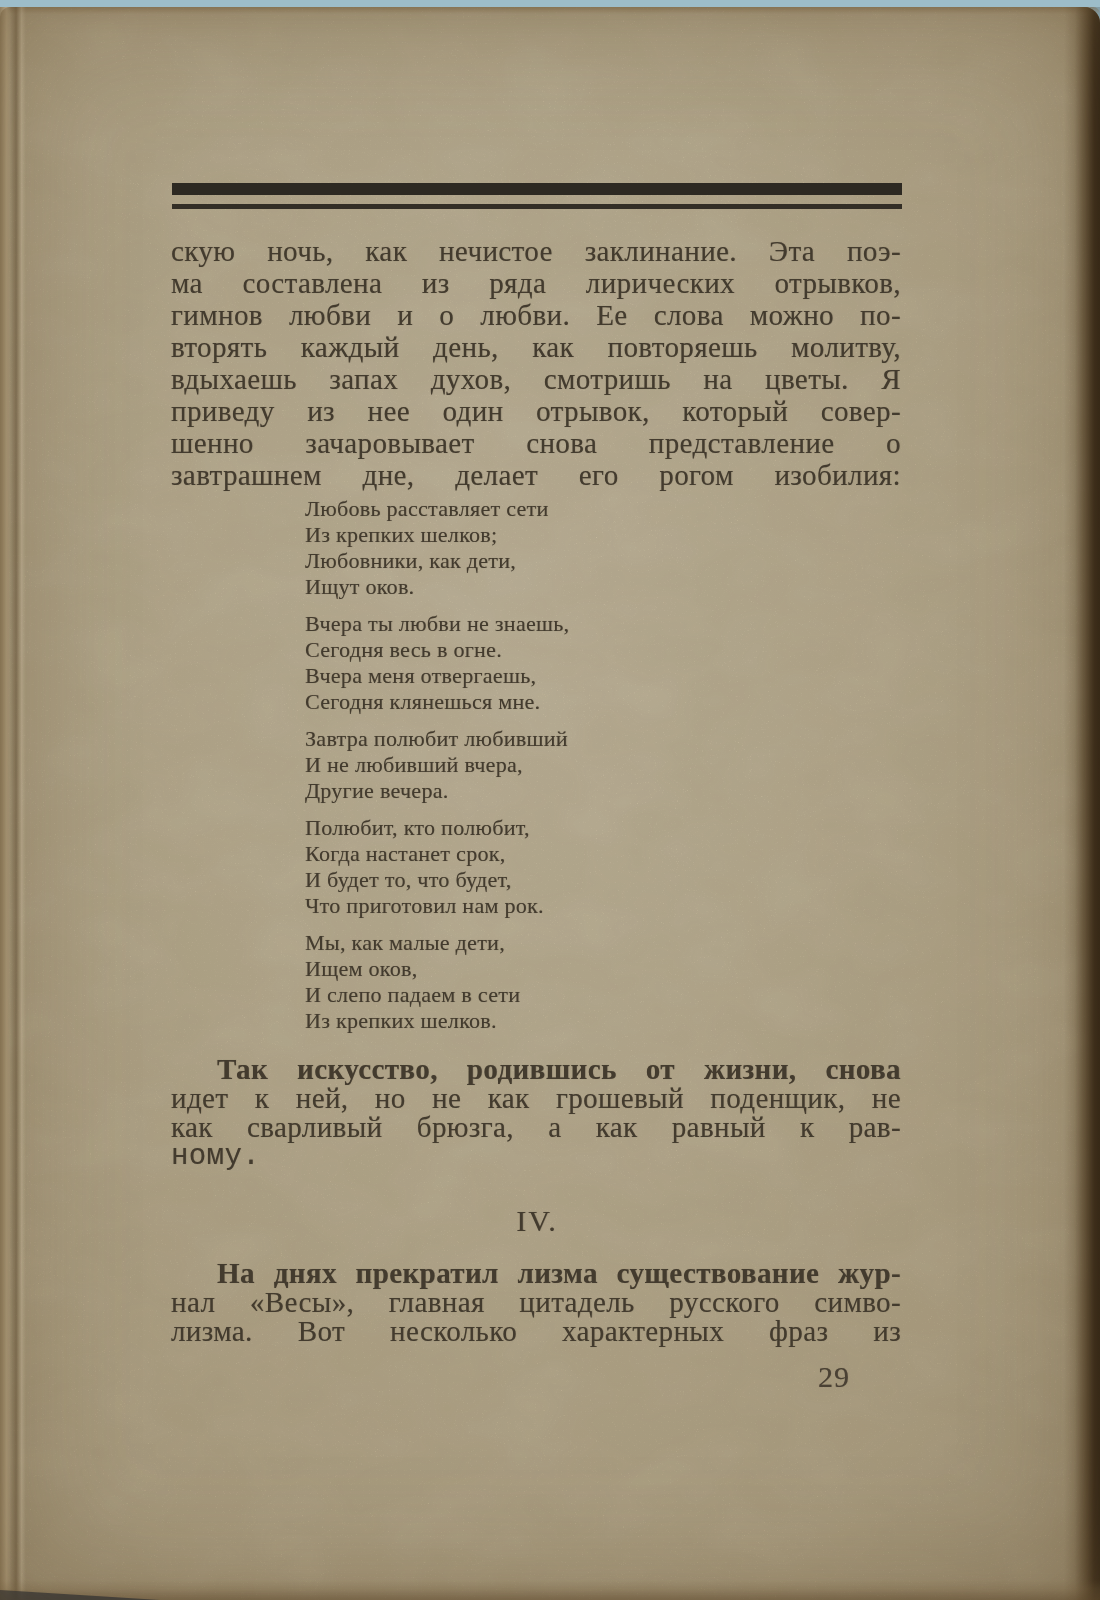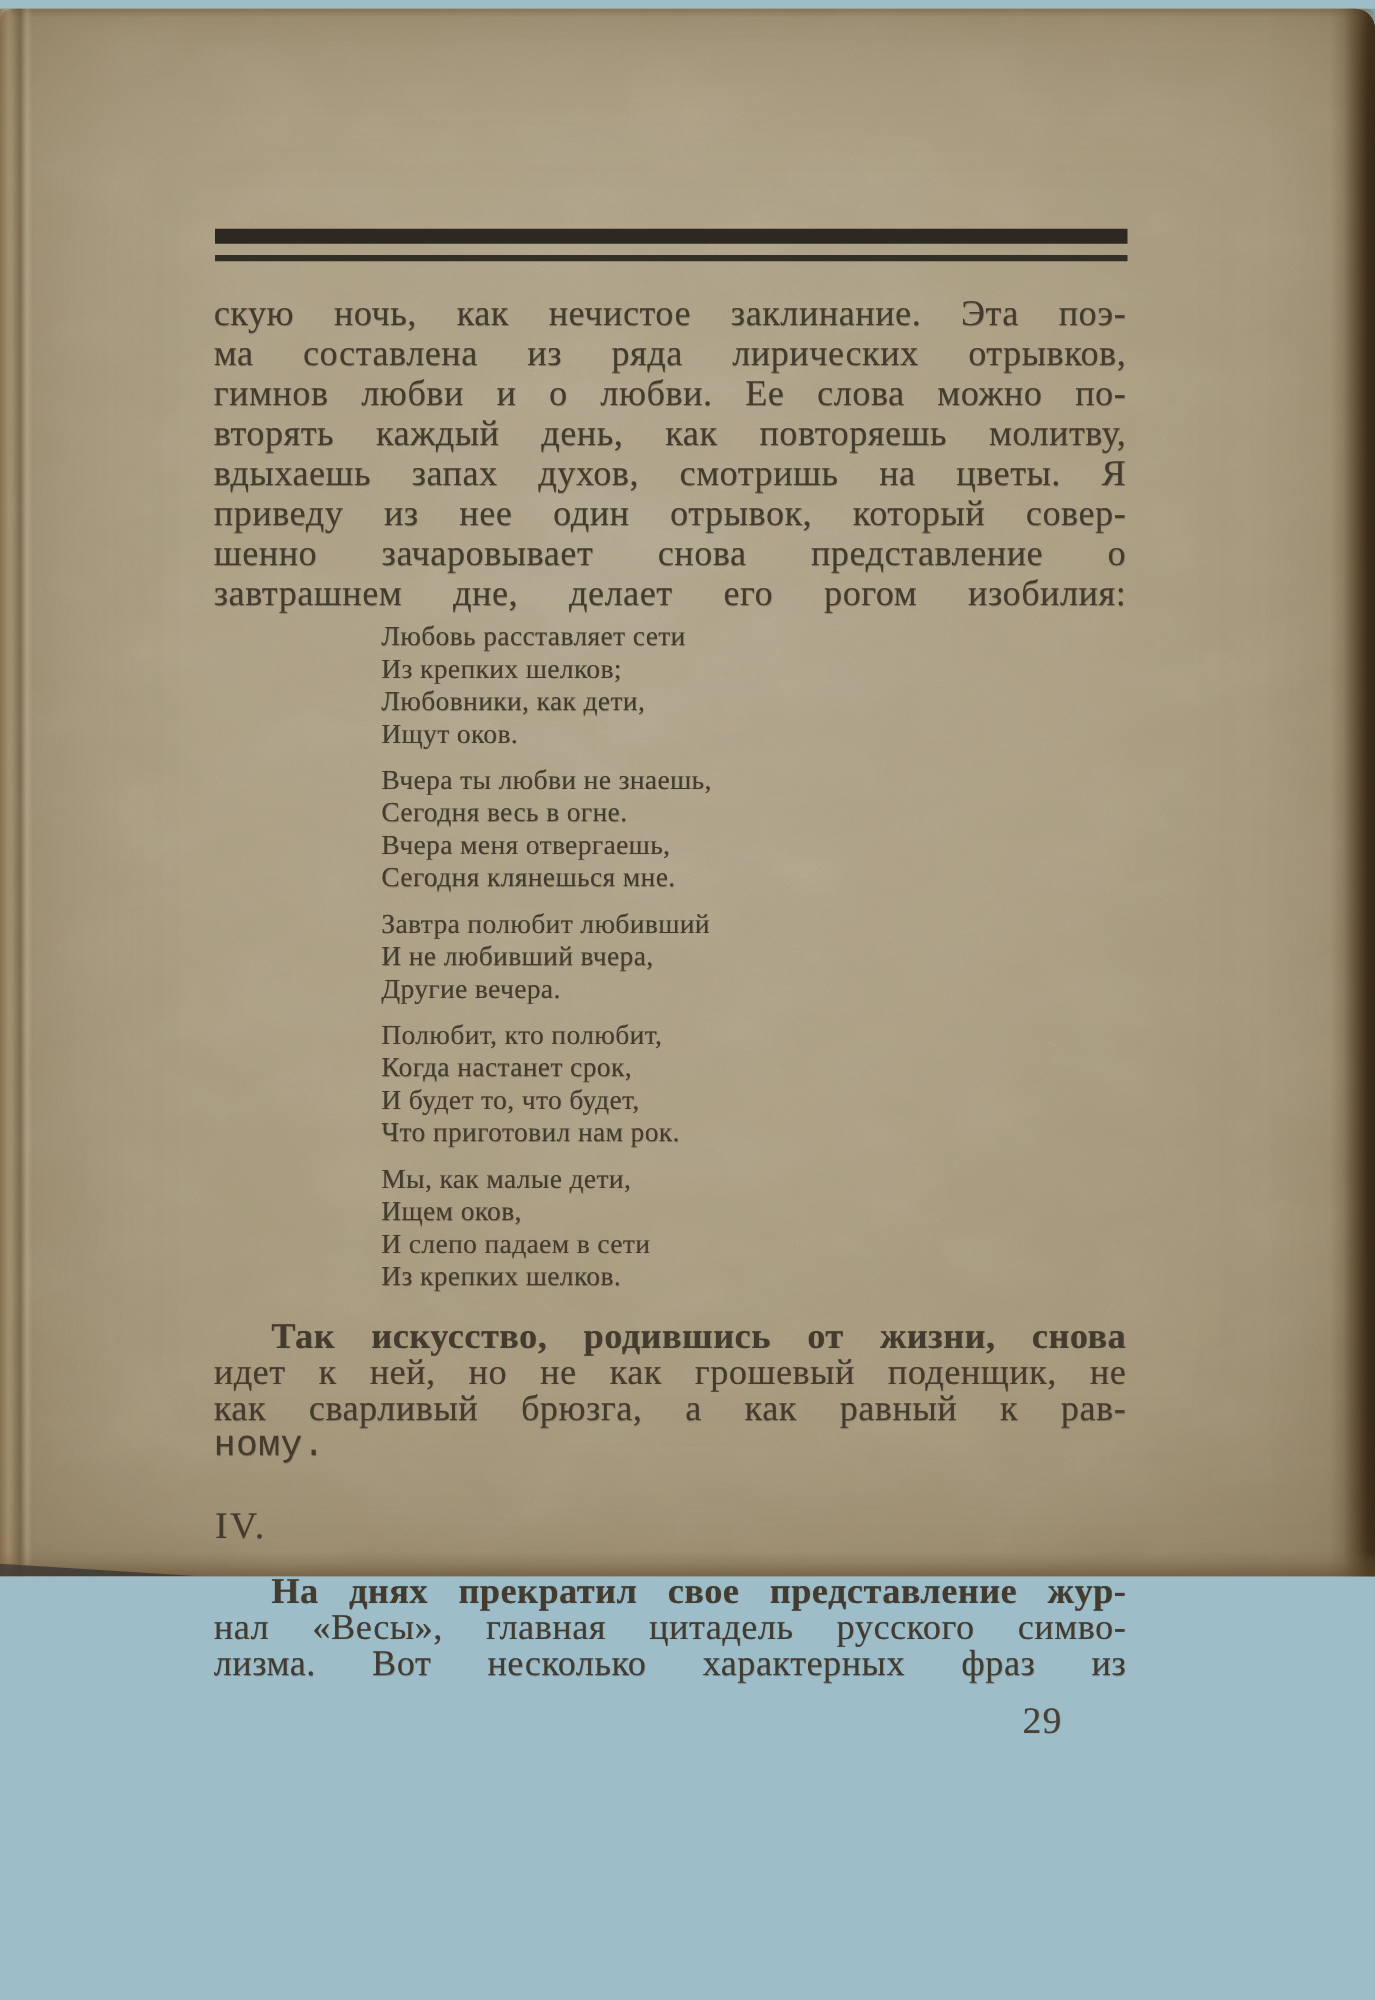--- a/index.html
+++ b/index.html
@@ -2,21 +2,21 @@
 <html><head>
 <meta charset="utf-8">
 <style>
   html,body{margin:0;padding:0;}
   body{
     width:1100px;height:1600px;position:relative;overflow:hidden;
     background:#9dbdc9; 
     font-family:"Liberation Serif","DejaVu Serif",serif;
   }
   .page{
-    position:absolute;left:0;top:7px;width:1100px;height:1254px;
+    position:absolute;left:0;top:7px;width:1100px;height:1593px;
     background:
       radial-gradient(ellipse at 46% 38%, #d8ccb0 0%, #d0c3a4 40%, #c6b796 75%, #b4a483 100%);
     border-top-left-radius:10px;border-top-right-radius:16px;
   }
   .vignette{position:absolute;inset:0;pointer-events:none;
     box-shadow: inset 0 0 130px rgba(110,88,56,.45), inset 0 0 26px rgba(110,88,56,.22);
     border-top-left-radius:10px;border-top-right-radius:16px;}
   .texture{position:absolute;inset:0;width:100%;height:100%;pointer-events:none;mix-blend-mode:multiply;}
   .edge-top{position:absolute;top:0;left:0;right:0;height:7px;
     background:linear-gradient(180deg, rgba(126,104,70,.55), rgba(126,104,70,0));
@@ -43,21 +43,21 @@
   .para .line{text-align:justify;text-align-last:justify;white-space:normal;}
   .para:not(.jl) .line:last-child{text-align-last:left;font-family:Liberation Mono, monospace;}
   .para.indent .line:first-child{text-indent:46px;font-weight:bold;}
   #p1{top:228px;line-height:32px;}
   #p2{top:1048px;line-height:29px;}
   #p3{top:1252px;line-height:29px;}
 
   .poem{position:absolute;left:305px;top:489px;width:560px;font-size:22px;line-height:26px;letter-spacing:.3px;}
   .stanza{margin-bottom:11px;}
 
-  .section-heading{position:absolute;left:172px;top:1197px;width:730px;text-align:left;
+  .section-heading{position:absolute;left:172px;top:1197px;width:730px;text-align:center;
     font-size:30px;letter-spacing:2px;}
   .page-number{position:absolute;left:818px;top:1353px;width:70px;font-size:30px;letter-spacing:1px;color:#4a4134;}
 </style>
 </head>
 <body>
 
 <div class="page">
 
   <svg class="texture" aria-hidden="true">
     <filter id="grainF">
@@ -133,21 +133,21 @@
     <div class="para indent" id="p2">
         <div class="line">Так искусство, родившись от жизни, снова</div>
         <div class="line">идет к ней, но не как грошевый поденщик, не</div>
         <div class="line">как сварливый брюзга, а как равный к рав-</div>
         <div class="line">ному.</div>
       </div>
 
     <div class="section-heading">IV.</div>
 
     <div class="para jl indent" id="p3">
-        <div class="line">На днях прекратил свое представление жур-</div>
+        <div class="line">На днях прекратил лизма существование жур-</div>
         <div class="line">нал «Весы», главная цитадель русского симво-</div>
         <div class="line">лизма. Вот несколько характерных фраз из</div>
       </div>
 
     <div class="page-number">29</div>
 
   </div>
 </div>
 
 </body></html>

